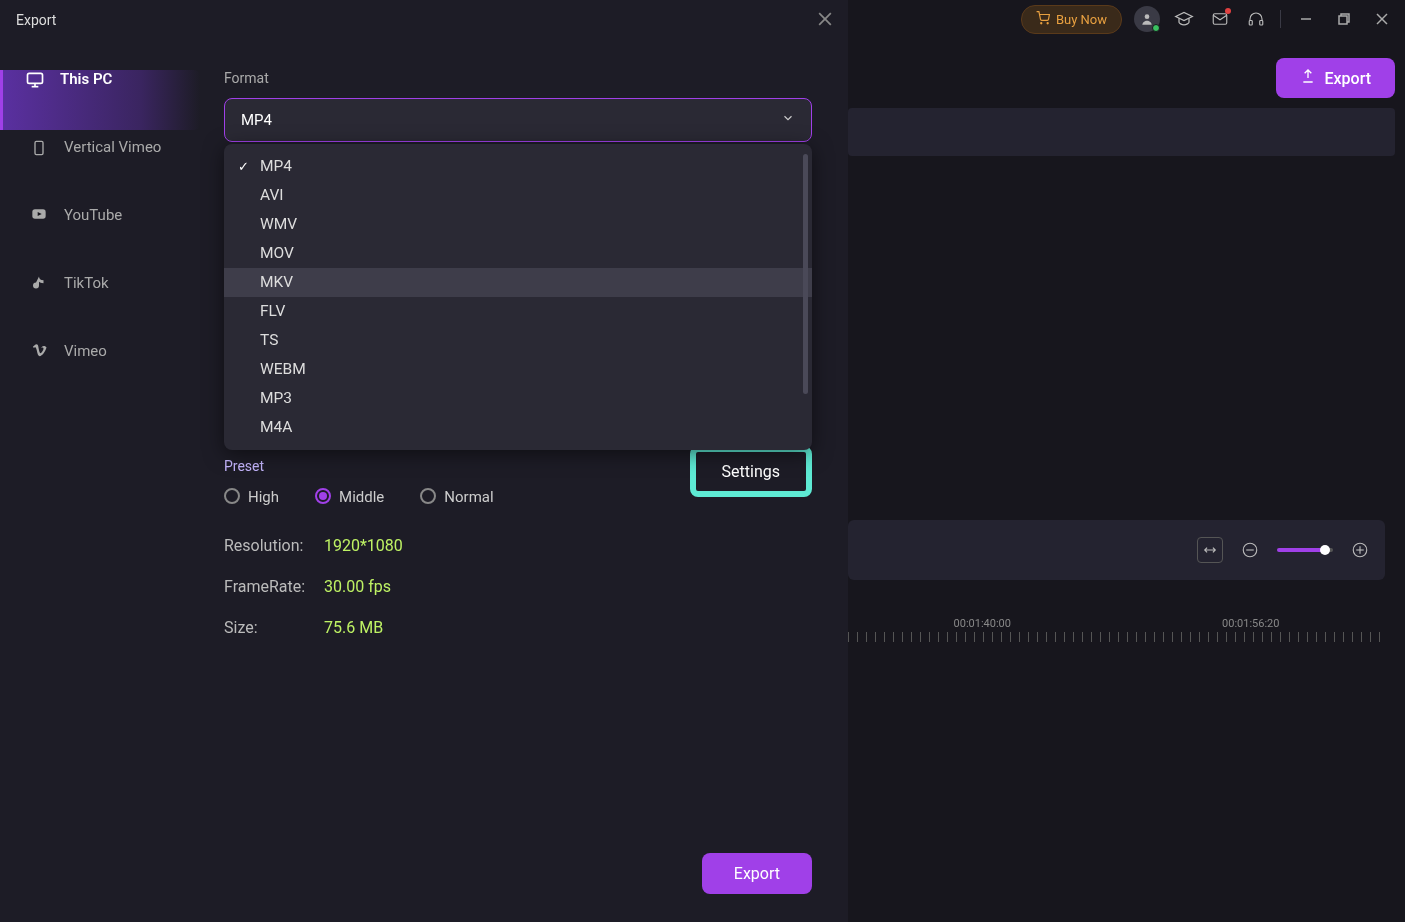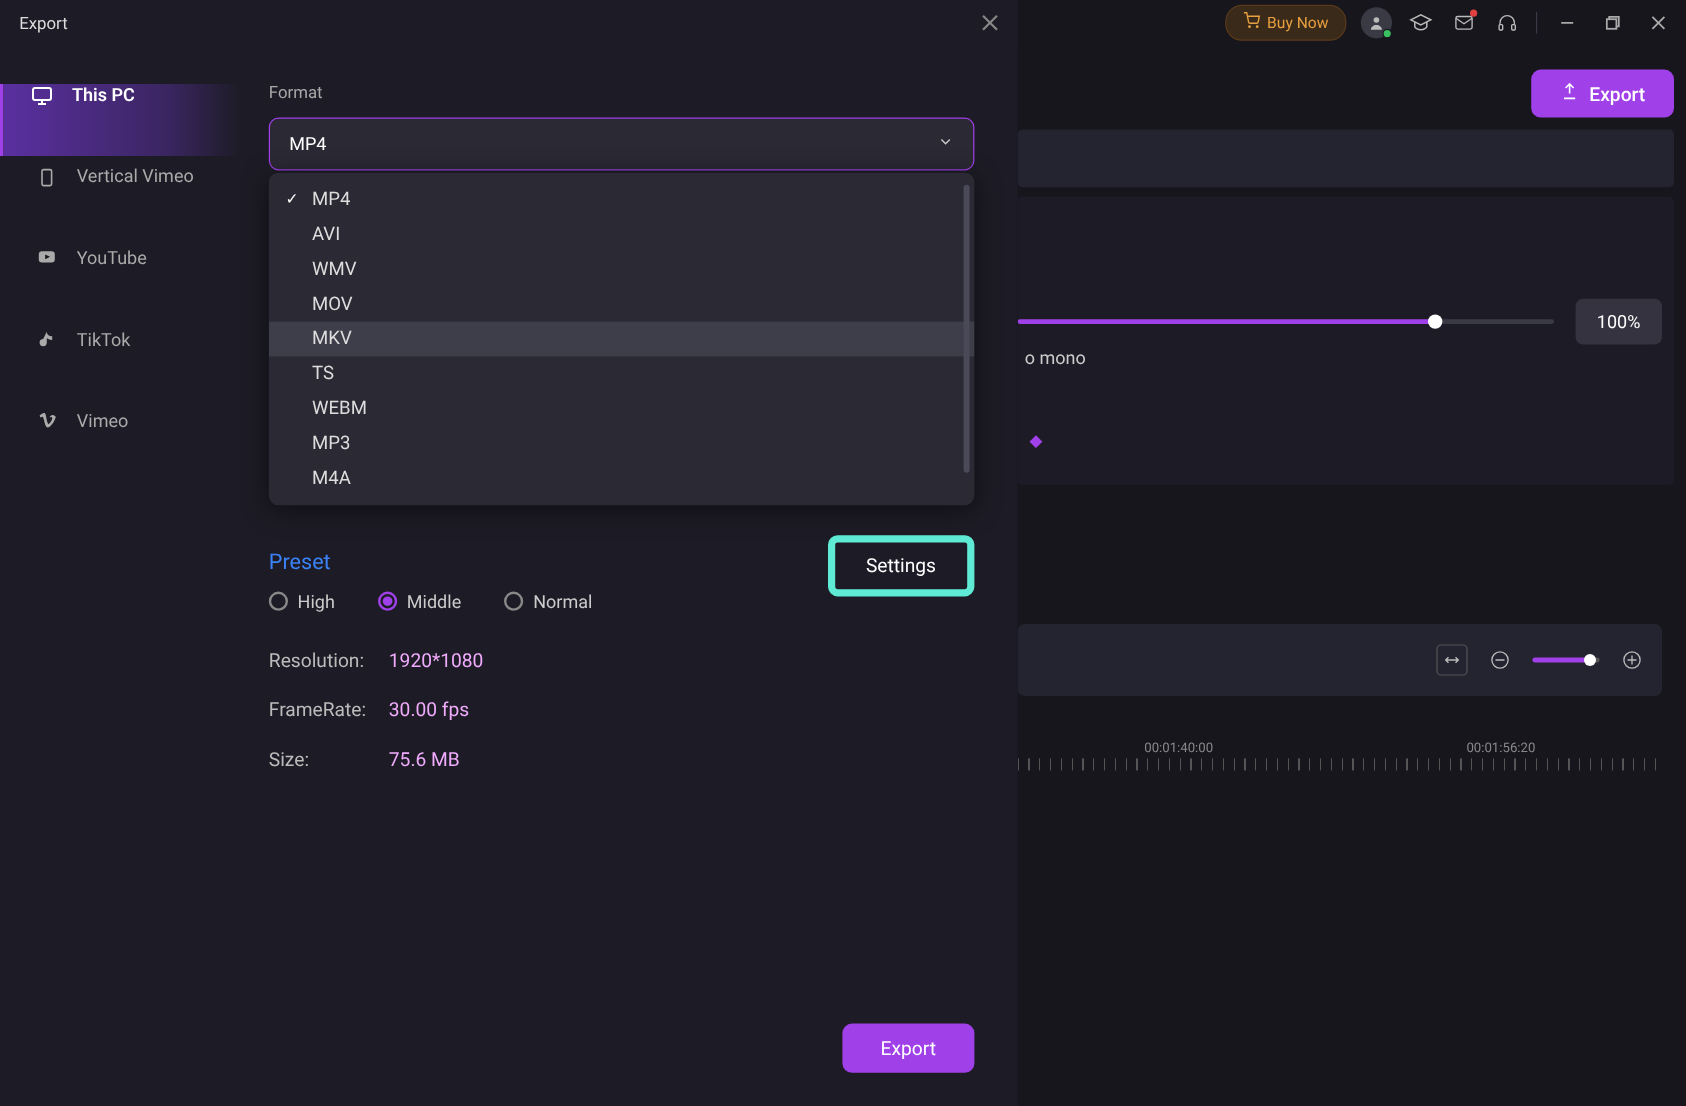--- a/index.html
+++ b/index.html
@@ -58,32 +58,32 @@
 .chevron { color: #ccc; }
 
 .dropdown { position: absolute; left: 24px; right: 36px; top: 104px; background: #2a2934; border-radius: 8px; z-index: 50; padding: 8px 0; box-shadow: 0 4px 20px rgba(0,0,0,0.5); }
 .dropdown-inner { max-height: 296px; overflow: hidden; position: relative; }
 .dd-item { padding: 5px 30px 5px 36px; color: #ddd; font-size: 15.5px; cursor: pointer; position: relative; line-height: 19px; }
 .dd-item.hovered { background: #3e3d4a; }
 .dd-item.selected::before { content: "✓"; position: absolute; left: 14px; color: #fff; font-size: 13px; }
 .dd-scroll { position: absolute; right: 4px; top: 10px; width: 5px; height: 240px; background: #4a4958; border-radius: 3px; }
 
 .preset-row { margin-top: 316px; }
-.preset-label { color: #3b82f6; font-size: 18px; }
+.preset-label { color: #c4b5fd; font-size: 14px; }
 .radio-row { display: flex; gap: 36px; margin-top: 14px; align-items: center; }
 .radio { display: flex; gap: 8px; color: #ccc; font-size: 15px; cursor: pointer; }
 .radio-c { width: 16px; height: 16px; border: 2px solid #888; border-radius: 50%; display: flex; align-items: center; justify-content: center; }
 .radio.sel .radio-c { border-color: #a040e8; }
 .radio.sel .radio-c::after { content: ""; width: 8px; height: 8px; background: #a040e8; border-radius: 50%; }
 .settings-btn { position: absolute; right: 36px; top: 406px; border: 6px solid #5eead4; background: transparent; color: #fff; padding: 10px 26px; border-radius: 8px; font-size: 16px; cursor: pointer; }
 
 .info-rows { margin-top: 30px; }
 .info-row { display: flex; margin-bottom: 22px; font-size: 16px; }
 .info-key { width: 100px; color: #bbb; }
-.info-val { color: #f0abfc; }
+.info-val { color: #bef264; }
 
 .export-btn { position: absolute; bottom: 28px; right: 36px; background: #a040e8; color: #fff; border: none; padding: 11px 32px; border-radius: 8px; font-size: 16px; cursor: pointer; }
 </style>
 </head>
 <body>
 
 <div class="top-header">
   <button class="buy-now">
     <span>
       <svg width="14" height="14" viewBox="0 0 24 24" fill="none" stroke="#e8a040" stroke-width="2">
@@ -143,30 +143,20 @@
 
 <div class="right-panel">
   <button class="export-top-btn">
     <span><svg width="16" height="16" viewBox="0 0 24 24" fill="none" stroke="#fff" stroke-width="2">
           <path d="M12 3v12M7 8l5-5 5 5M5 21h14"></path>
         </svg></span>
     <span>Export</span>
   </button>
   <div class="right-content">
     <div class="right-bar1"></div>
-    <div class="right-bar2">
-      <div class="slider-row">
-        <div class="slider-track">
-            <div class="slider-thumb"></div>
-          </div>
-        <div class="percent-box">100%</div>
-      </div>
-      <div class="mono-text">o mono</div>
-      <div class="diamond">◆</div>
-    </div>
     <div class="timeline">
       <div class="timeline-spacer"></div>
       <div class="tl-icon">
           <svg width="14" height="14" viewBox="0 0 24 24" fill="none" stroke="#bbb" stroke-width="2">
             <path d="M3 12h18M7 8l-4 4 4 4M17 8l4 4-4 4"></path>
           </svg>
         </div>
       <div class="tl-icon nb">
           <svg width="18" height="18" viewBox="0 0 24 24" fill="none" stroke="#bbb" stroke-width="1.5">
             <circle cx="12" cy="12" r="9"></circle>
@@ -260,20 +250,21 @@
             </svg></span>
       </div>
 
       <div class="dropdown">
         <div class="dropdown-inner" id="dd-list">
             <div class="dd-item selected">MP4</div>
             <div class="dd-item">AVI</div>
             <div class="dd-item">WMV</div>
             <div class="dd-item">MOV</div>
             <div class="dd-item hovered">MKV</div>
+            <div class="dd-item">FLV</div>
             <div class="dd-item">TS</div>
             <div class="dd-item">WEBM</div>
             <div class="dd-item">MP3</div>
             <div class="dd-item">M4A</div>
           </div>
         <div class="dd-scroll"></div>
       </div>
 
       <div class="preset-row">
         <div class="preset-label">Preset</div>

